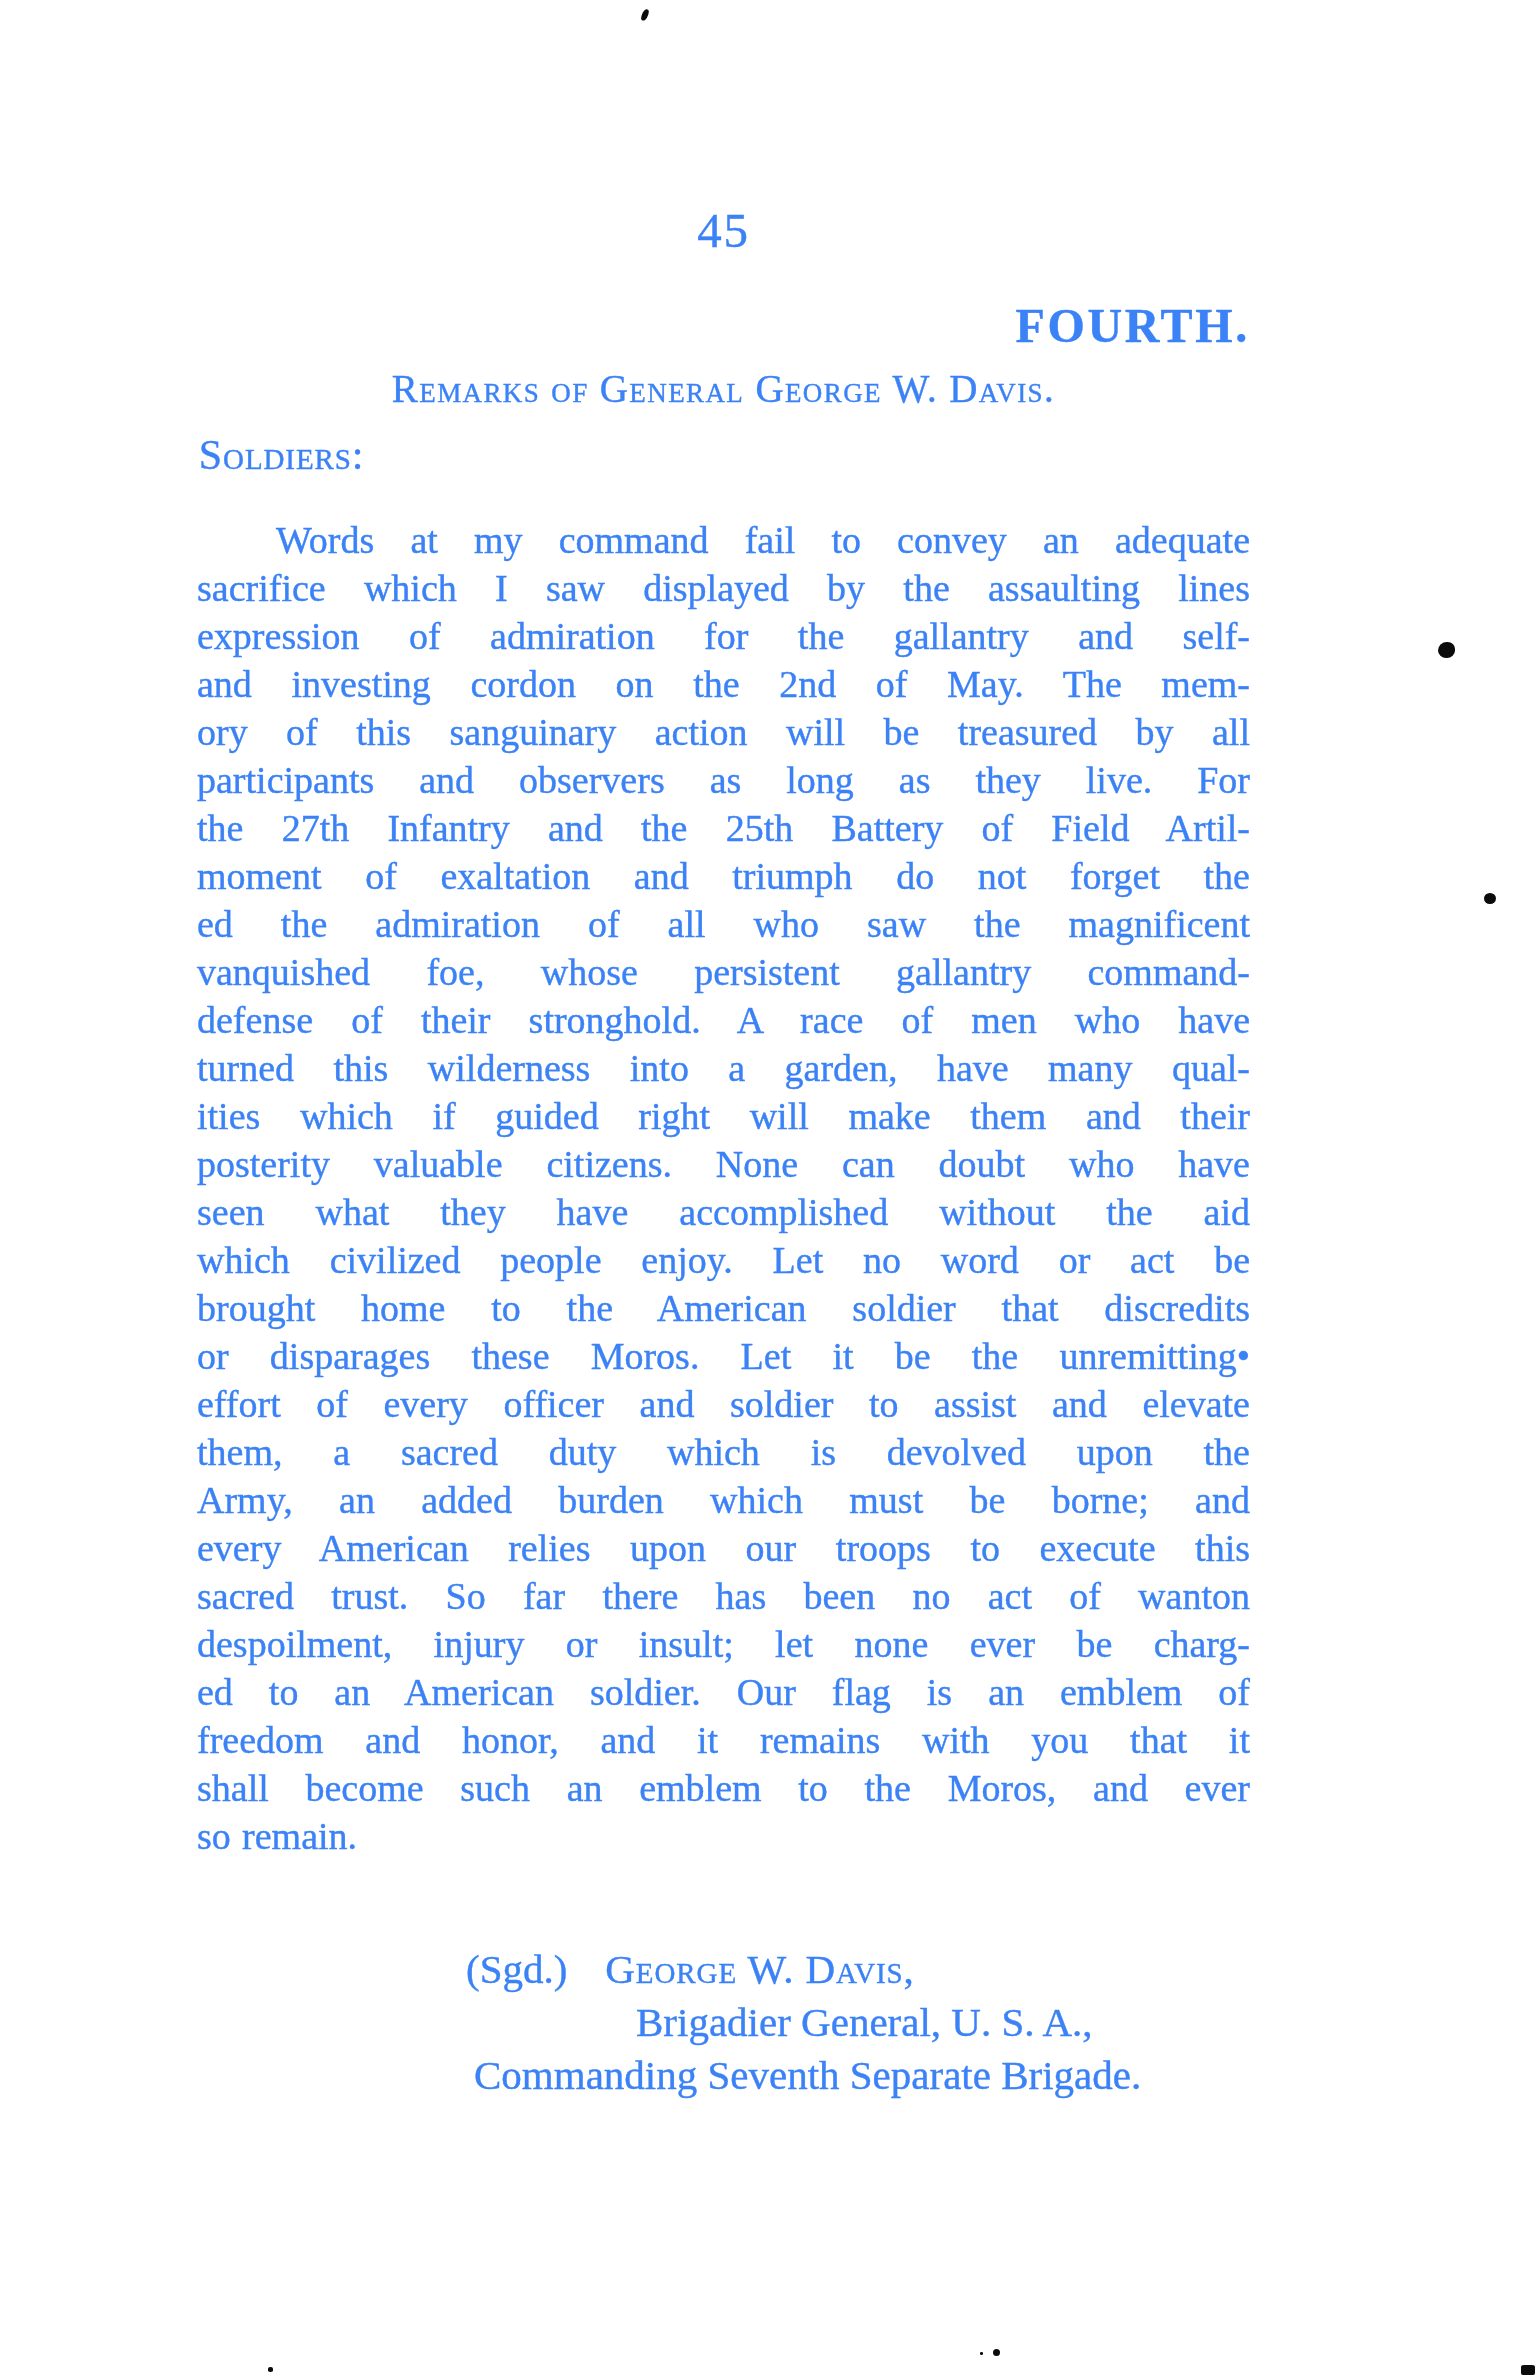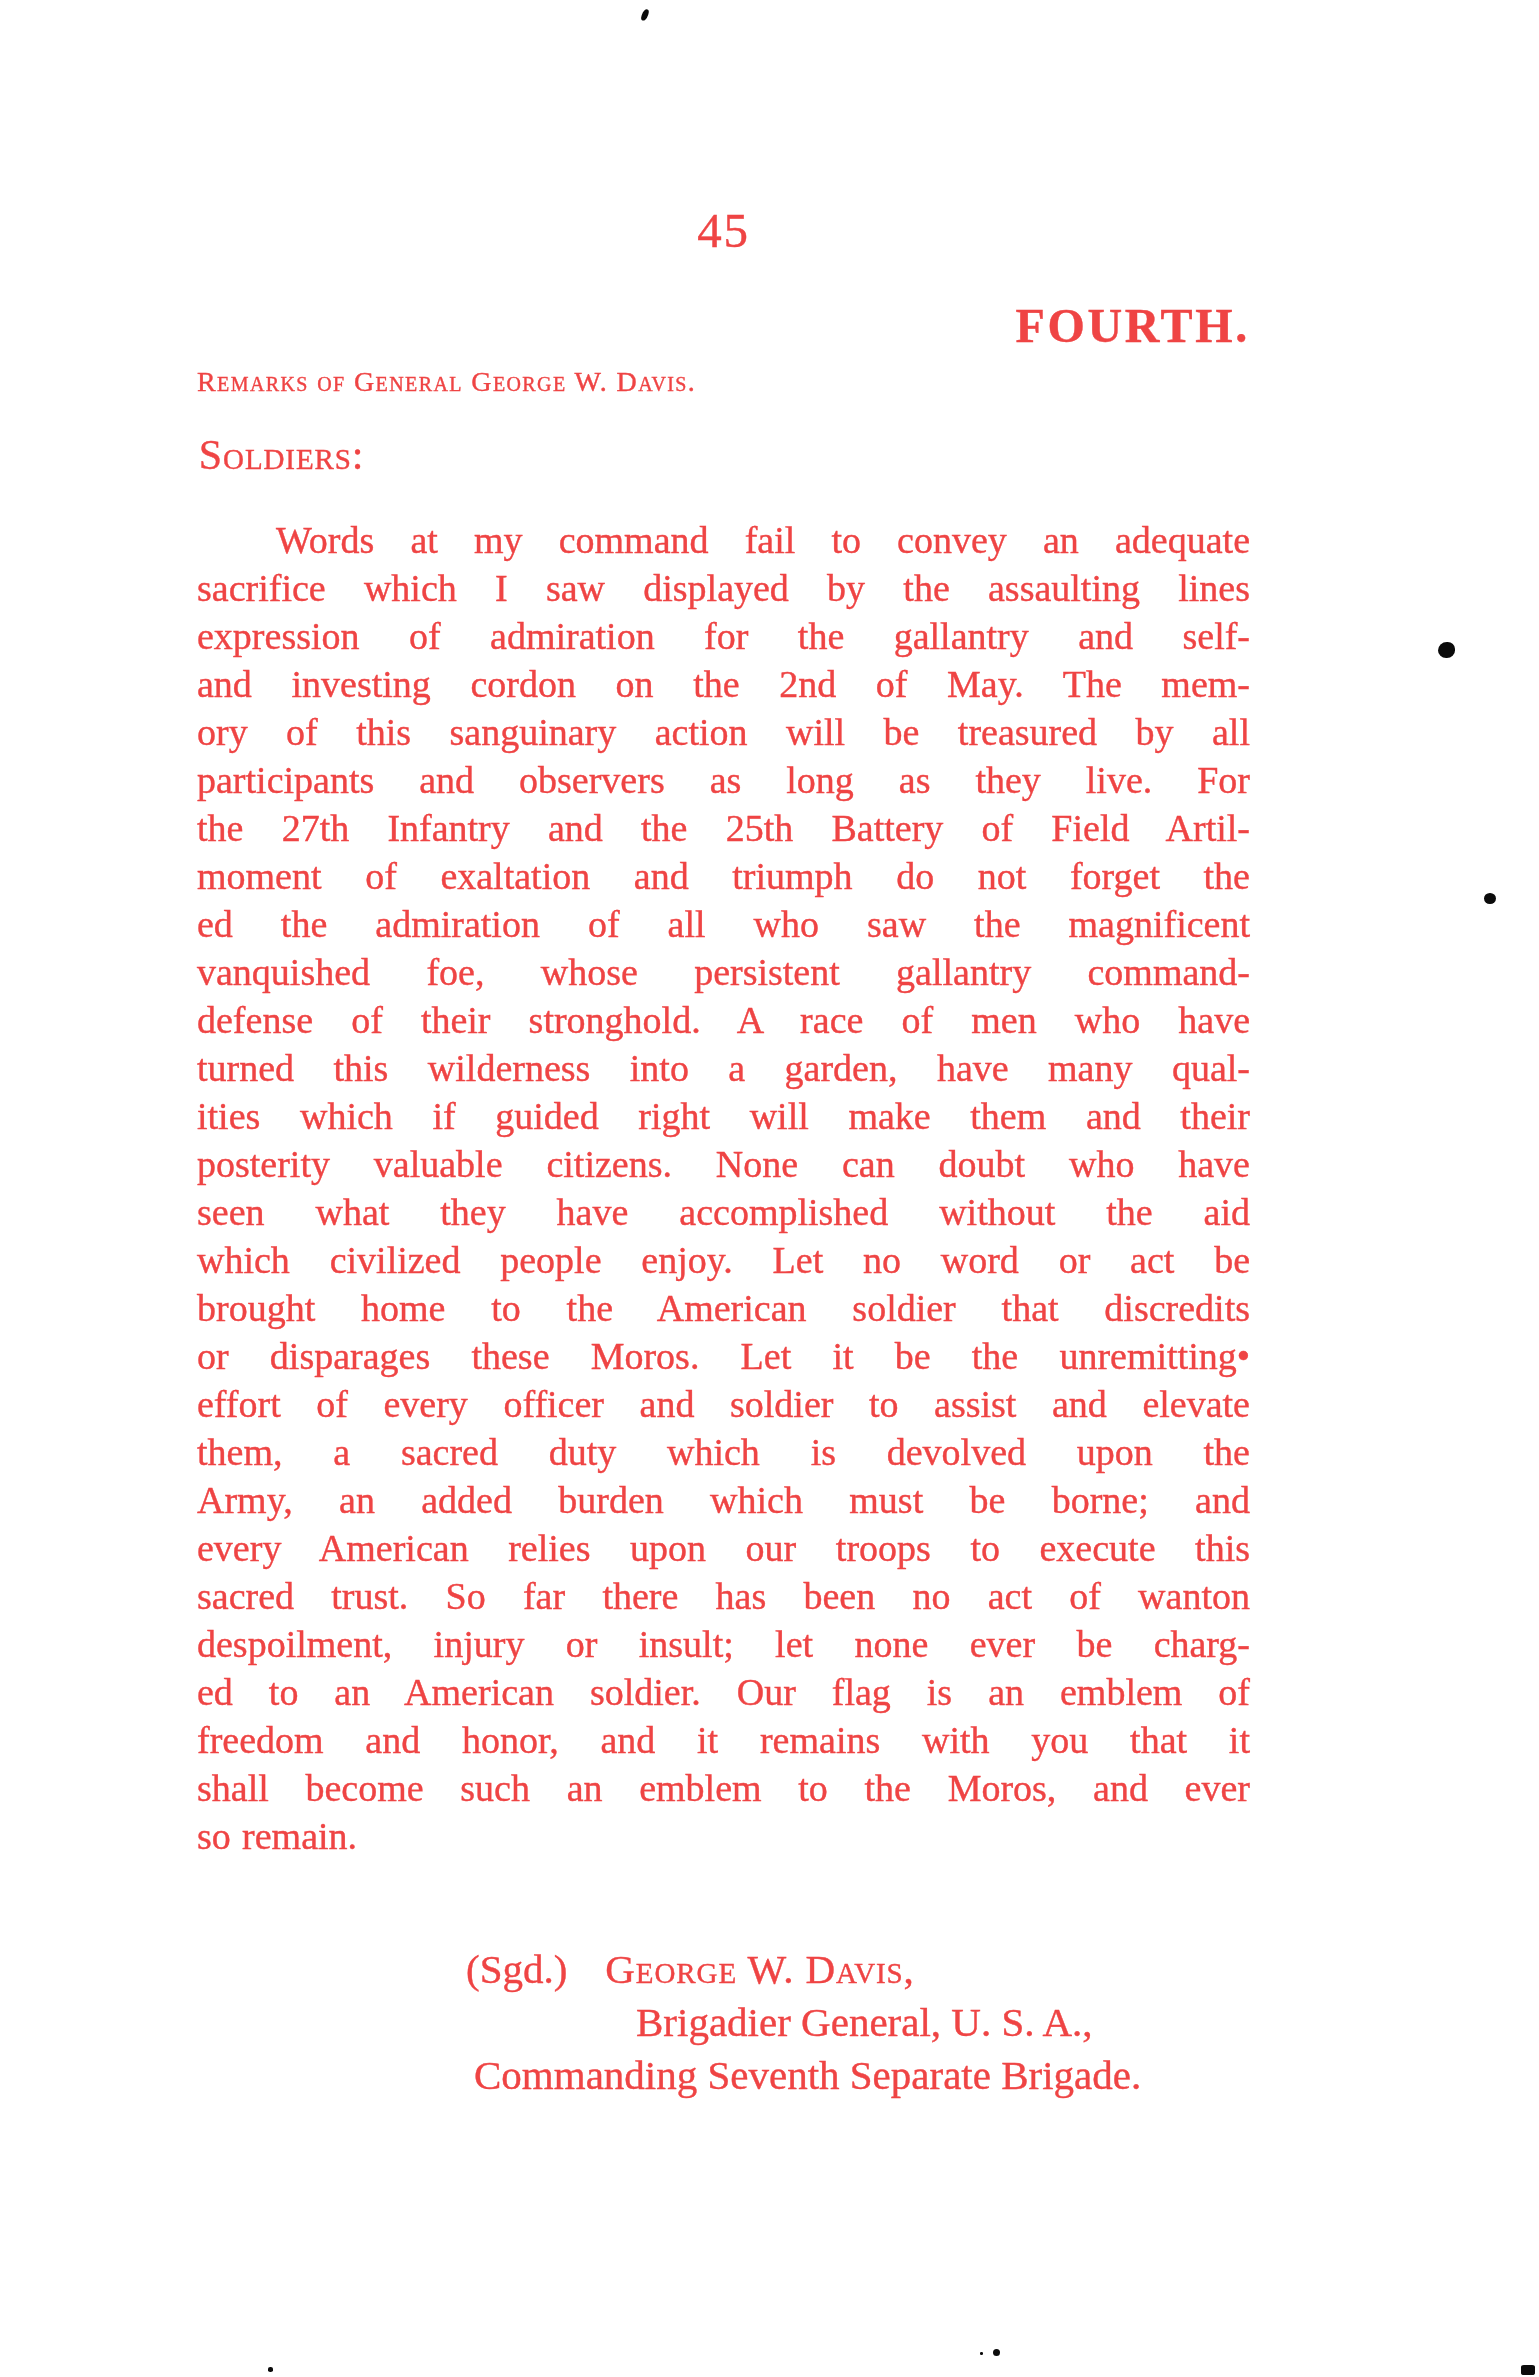--- a/index.html
+++ b/index.html
@@ -2,21 +2,21 @@
 <html style="font-size:14.4px"><head>
 <meta charset="utf-8">
 <style>
   html, body { margin: 0; padding: 0; background: #e8e8e8; }
   .page {
     position: relative;
     width: 1540px;
     height: 2377px;
     background: #ffffff;
     font-family: "Liberation Serif", "DejaVu Serif", serif;
-    color: #ef4444;
+    color: #3b82f6;
     overflow: hidden;
     -webkit-text-stroke: 0.4px currentColor;
   }
   .column {
     position: absolute;
     left: 197px;
     top: 0;
     width: 1053px;
     height: 100%;
   }
@@ -34,21 +34,22 @@
     left: 0; right: 0;
     text-align: right;
     font-size: 48px;
     letter-spacing: 2.7px;
     font-weight: bold;
   }
   .doc-title {
     position: absolute;
     top: 366px;
     left: 0; right: 0;
-    font-size: 28px;
+    text-align: center;
+    font-size: 39px;
     font-variant: small-caps;
     letter-spacing: 1.4px;
     white-space: nowrap;
   }
   .salutation {
     position: absolute;
     top: 431px;
     left: 1.8px;
     font-size: 42px;
     font-variant: small-caps;

